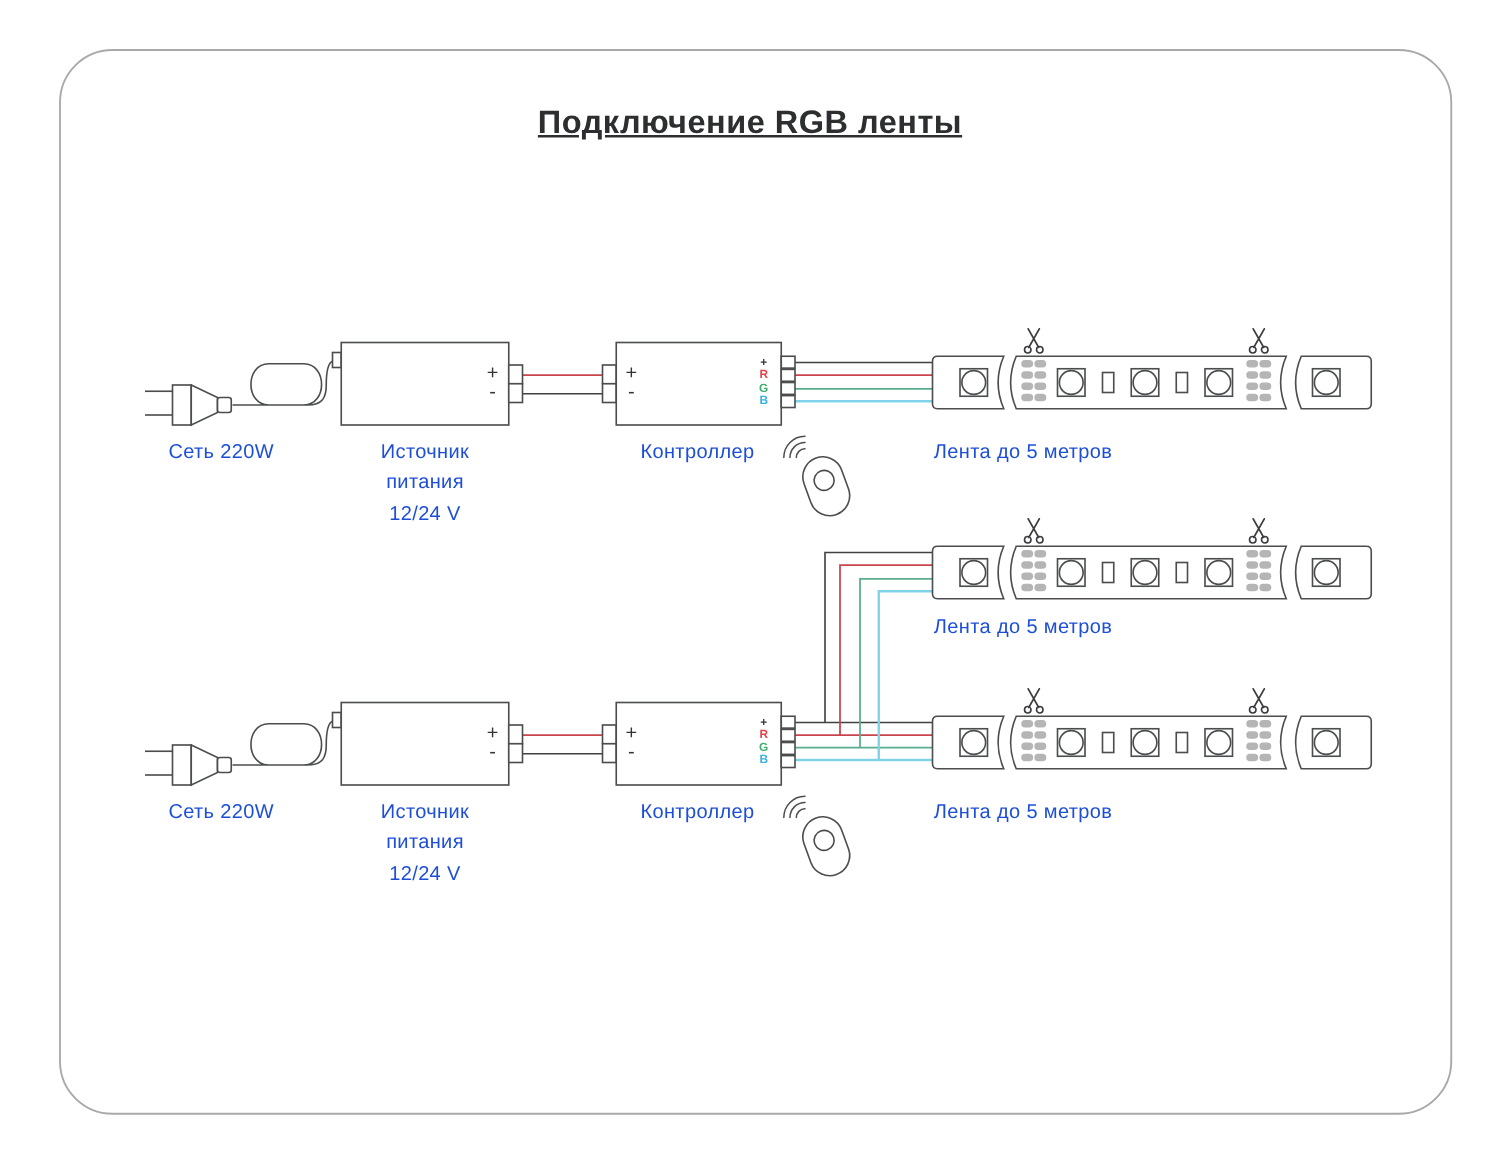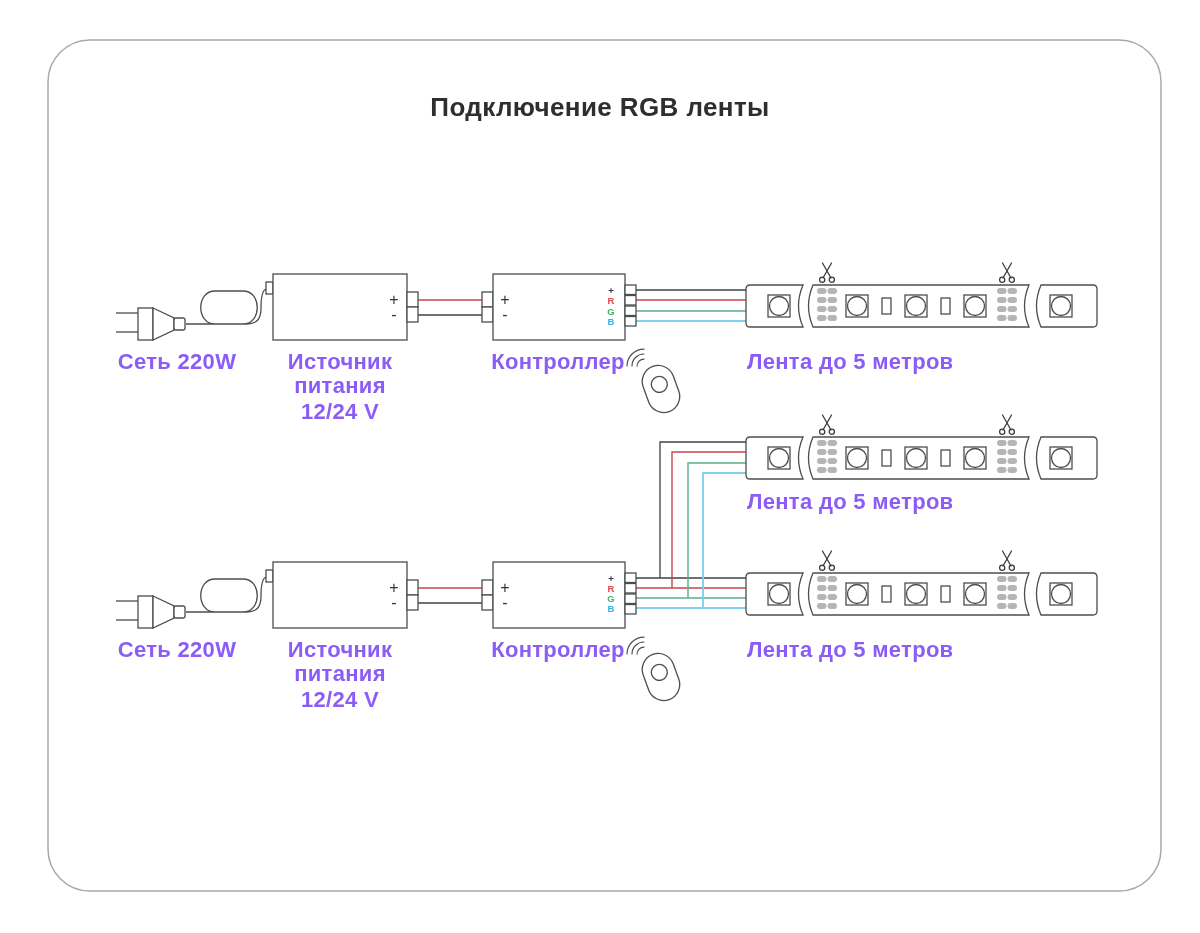--- a/index.html
+++ b/index.html
@@ -1,21 +1,21 @@
 <!DOCTYPE html>
 <html><head>
 <meta charset="utf-8">
 <style>
   html,body{margin:0;padding:0;background:#ffffff;}
   .page{position:relative;width:1200px;height:933px;background:#fff;overflow:hidden;
         font-family:"Liberation Sans",sans-serif;}
   svg{position:absolute;top:0;left:0;}
-  .title{position:absolute;top:92px;left:0;width:1200px;text-align:center;
-         font-size:26px;font-weight:600;color:#2c2e30;letter-spacing:.4px;}
-  .lbl{position:absolute;color:#8b5cf6;font-size:22px;font-weight:700;
+  .title{position:absolute;top:82px;left:0;width:1200px;text-align:center;
+         font-size:26px;font-weight:600;color:#2c2e30;letter-spacing:.4px;text-decoration:underline;}
+  .lbl{position:absolute;color:#1d4ed8;font-size:16px;font-weight:400;
        letter-spacing:.3px;white-space:nowrap;line-height:24px;}
   .ctr{text-align:center;}
   
   .ol{fill:#ffffff;stroke:#4b4d4f;stroke-width:1.3;}
   .ln{fill:none;stroke:#4b4d4f;stroke-width:1.3;}
   .frame{fill:none;stroke:#a7a9aa;stroke-width:1.5;}
   .pad{fill:#b5b5b5;stroke:none;}
   .scis{fill:none;stroke:#3a3c3e;stroke-width:1.3;stroke-linecap:round;}
   .wv{fill:none;stroke:#4b4d4f;stroke-width:1.2;stroke-linecap:round;}
   .wire{fill:none;stroke-linecap:butt;}

